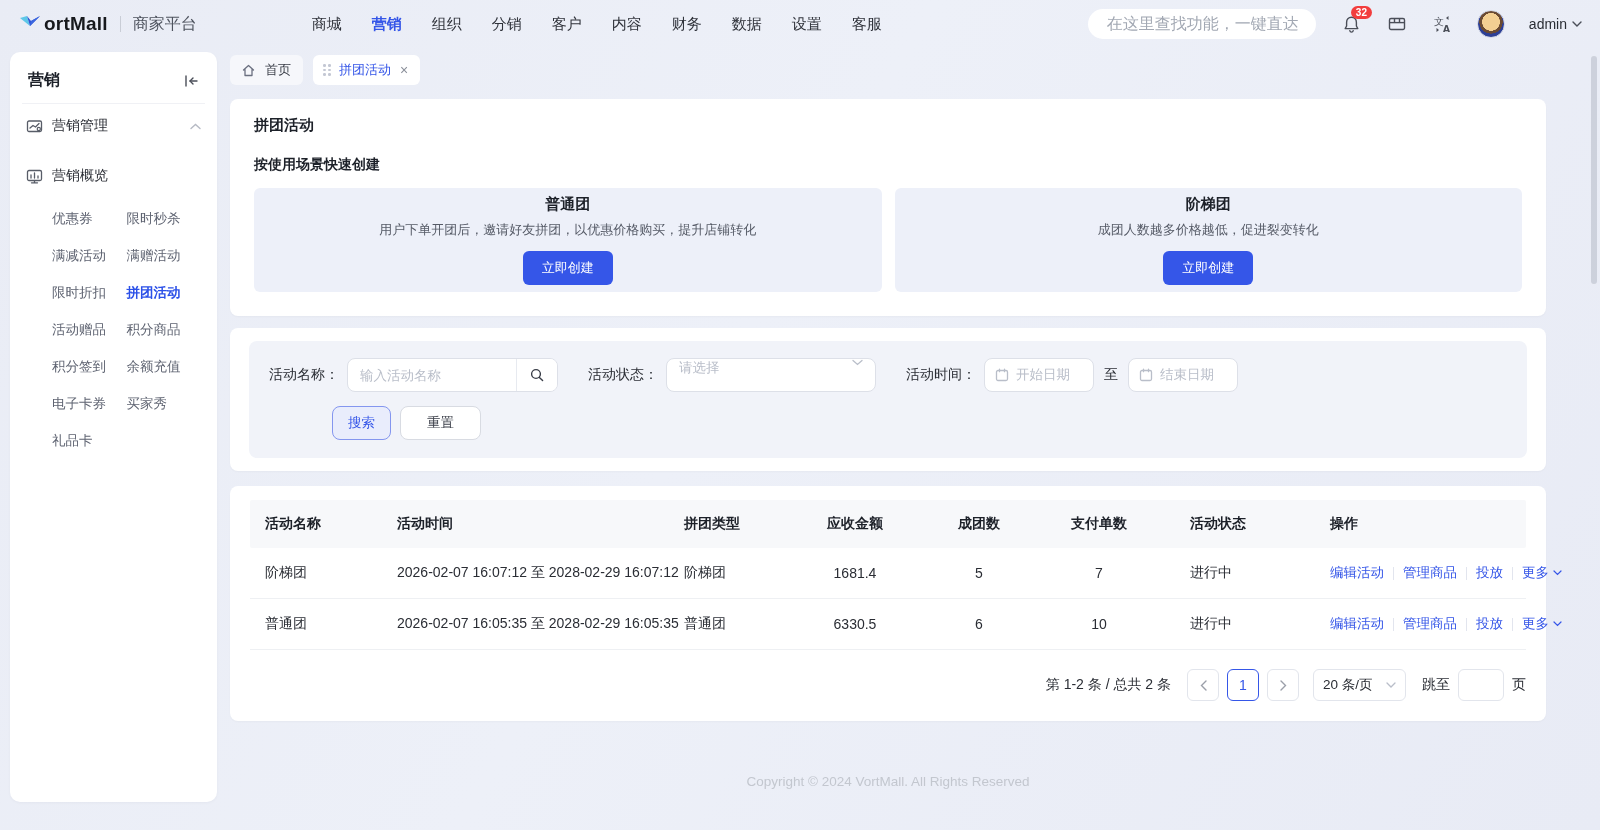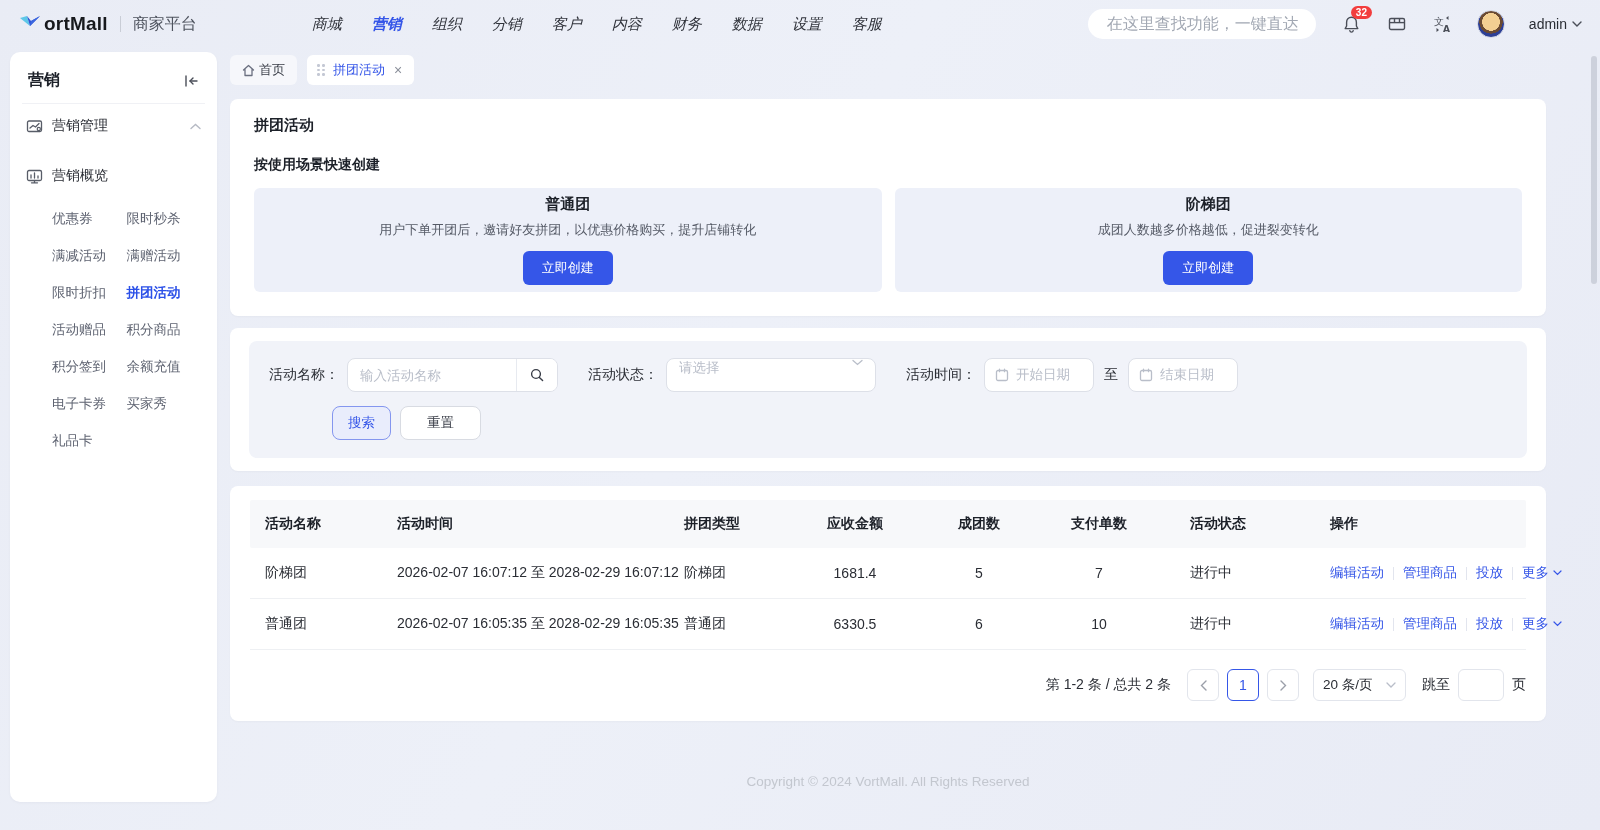--- a/index.html
+++ b/index.html
@@ -12,21 +12,21 @@
   svg { display:block; }
 
   
   .topbar { height:48px; display:flex; align-items:center; padding:0 18px; }
   .logo-wrap { display:flex; align-items:center; }
   .logo-mark { width:24px; height:22px; margin-right:2px; }
   .logo-text { font-size:19px; font-weight:bold; color:#17191d; letter-spacing:.2px; }
   .brand-divider { width:1px; height:16px; background:#c9cdd6; margin:0 12px; }
   .platform { font-size:16px; color:#4e535e; }
   .topnav { display:flex; align-items:center; list-style:none; margin-left:100px; }
-  .topnav li { font-size:15px; color:#30333b; padding:0 15px; cursor:pointer; white-space:nowrap;font-style:italic; }
+  .topnav li { font-size:15px; color:#30333b; padding:0 15px; cursor:pointer; white-space:nowrap; }
   .topnav li.active { color:#3556e8; font-weight:bold; }
   .topbar-right { margin-left:auto; display:flex; align-items:center; }
   .search-pill { display:flex; align-items:center; width:228px; height:30px; background:#ffffff;
     border-radius:15px; padding:0 12px; }
   .search-pill input { border:none; outline:none; flex:1; font-size:16px; color:#2a2d34;
     background:transparent; margin-left:7px; font-family:inherit; }
   .search-pill input::placeholder { color:#a2a8b3; }
   .icon-btn { position:relative; margin-left:26px; cursor:pointer; }
   .badge { position:absolute; top:-9px; left:9px; background:#f23d3d; color:#fff; font-size:10px;
     line-height:13px; padding:0 5px; border-radius:8px; font-weight:bold; }
@@ -48,21 +48,21 @@
   .sb-sub { display:grid; grid-template-columns:1fr 1fr; padding-left:26px; margin-top:2px; }
   .sb-sub div { font-size:13.5px; color:#5f6472; height:37px; line-height:37px; cursor:pointer; white-space:nowrap; }
   .sb-sub div.active { color:#2b50e8; font-weight:bold; }
 
   
   .main { position:absolute; left:230px; top:52px; width:1316px; }
   .tabbar { display:flex; align-items:center; height:36px; margin-bottom:11px; }
   .tab { display:flex; align-items:center; height:30px; border-radius:6px; padding:0 12px;
     font-size:13px; cursor:pointer; }
   .tab.home { background:rgba(255,255,255,.55); color:#3a3e48; margin-right:10px; }
-  .tab.home span { margin-left:4px; }
+  .tab.home span { margin-left:10px; }
   .tab.active { background:#fff; color:#3556e8; padding:0 12px 0 10px; }
   .dragdots { display:grid; grid-template-columns:3px 3px; grid-gap:2px; margin-right:8px; }
   .dragdots i { width:2.5px; height:2.5px; border-radius:50%; background:#c4c8d4; }
   .tab-close { margin-left:9px; color:#8a8f9a; font-size:14px; line-height:1; }
 
   .card { background:#fff; border-radius:8px; box-shadow:0 1px 2px rgba(31,35,41,.03); }
   .card-hero { padding:17px 24px 24px; margin-bottom:12px; }
   .page-title { font-size:15px; font-weight:bold; color:#1d2129; }
   .section-title { font-size:14px; font-weight:bold; color:#1d2129; margin-top:21px; }
   .scenarios { display:flex; gap:13px; margin-top:14px; }

